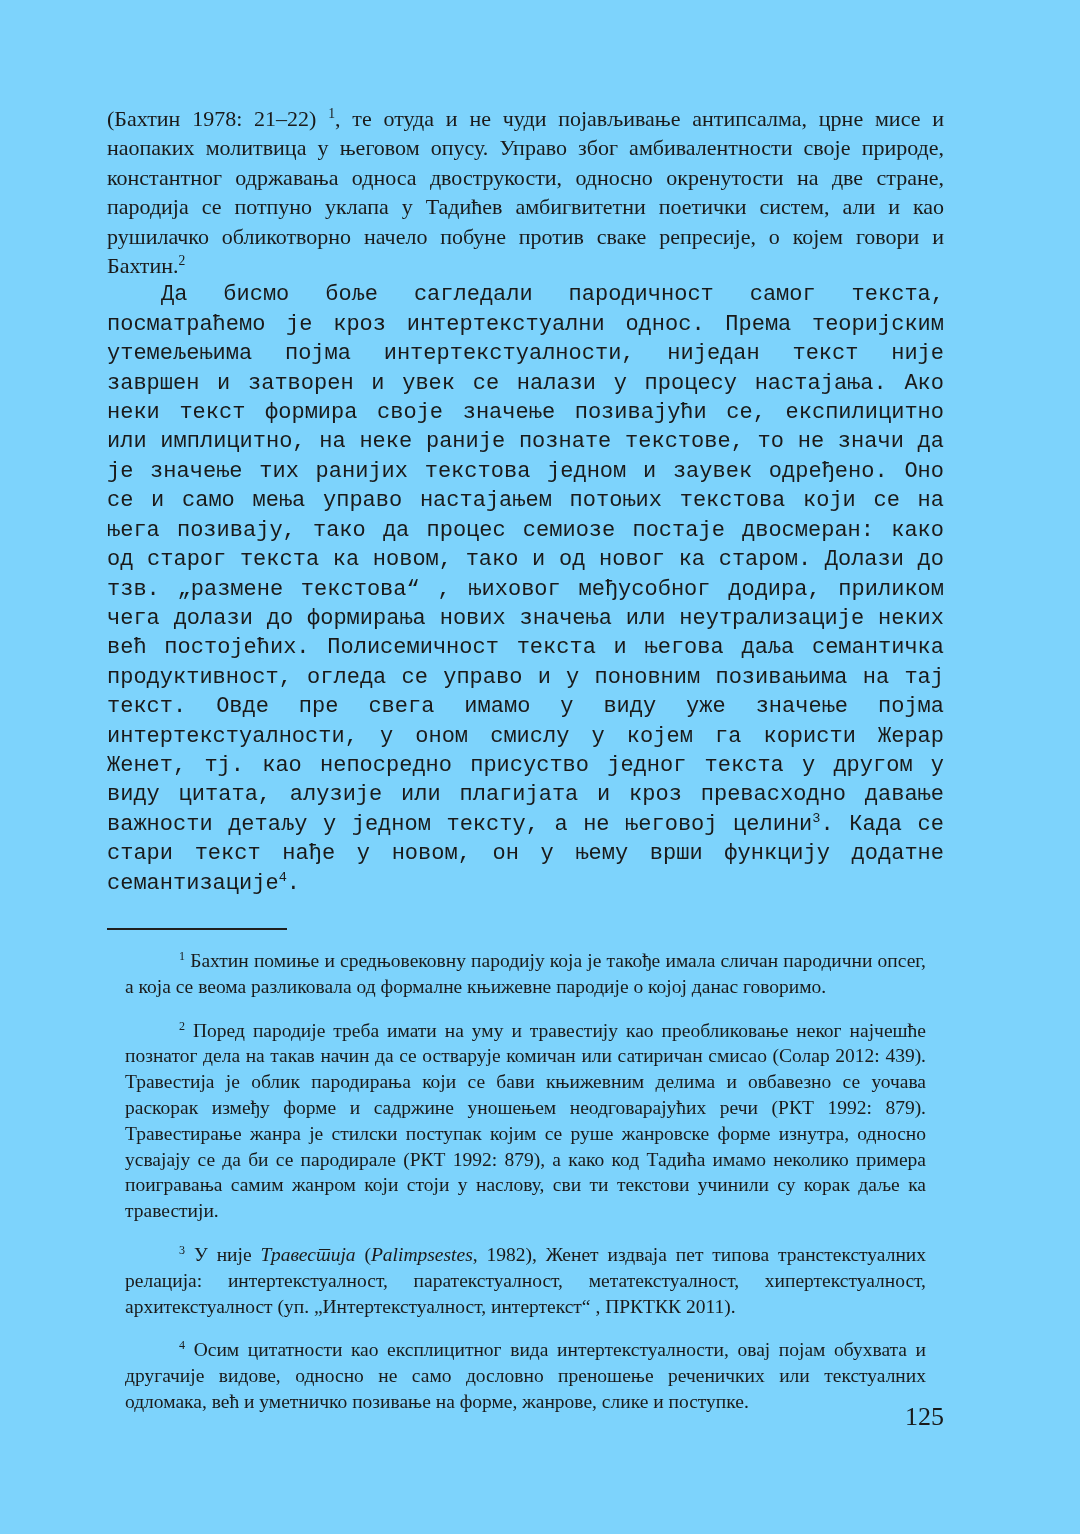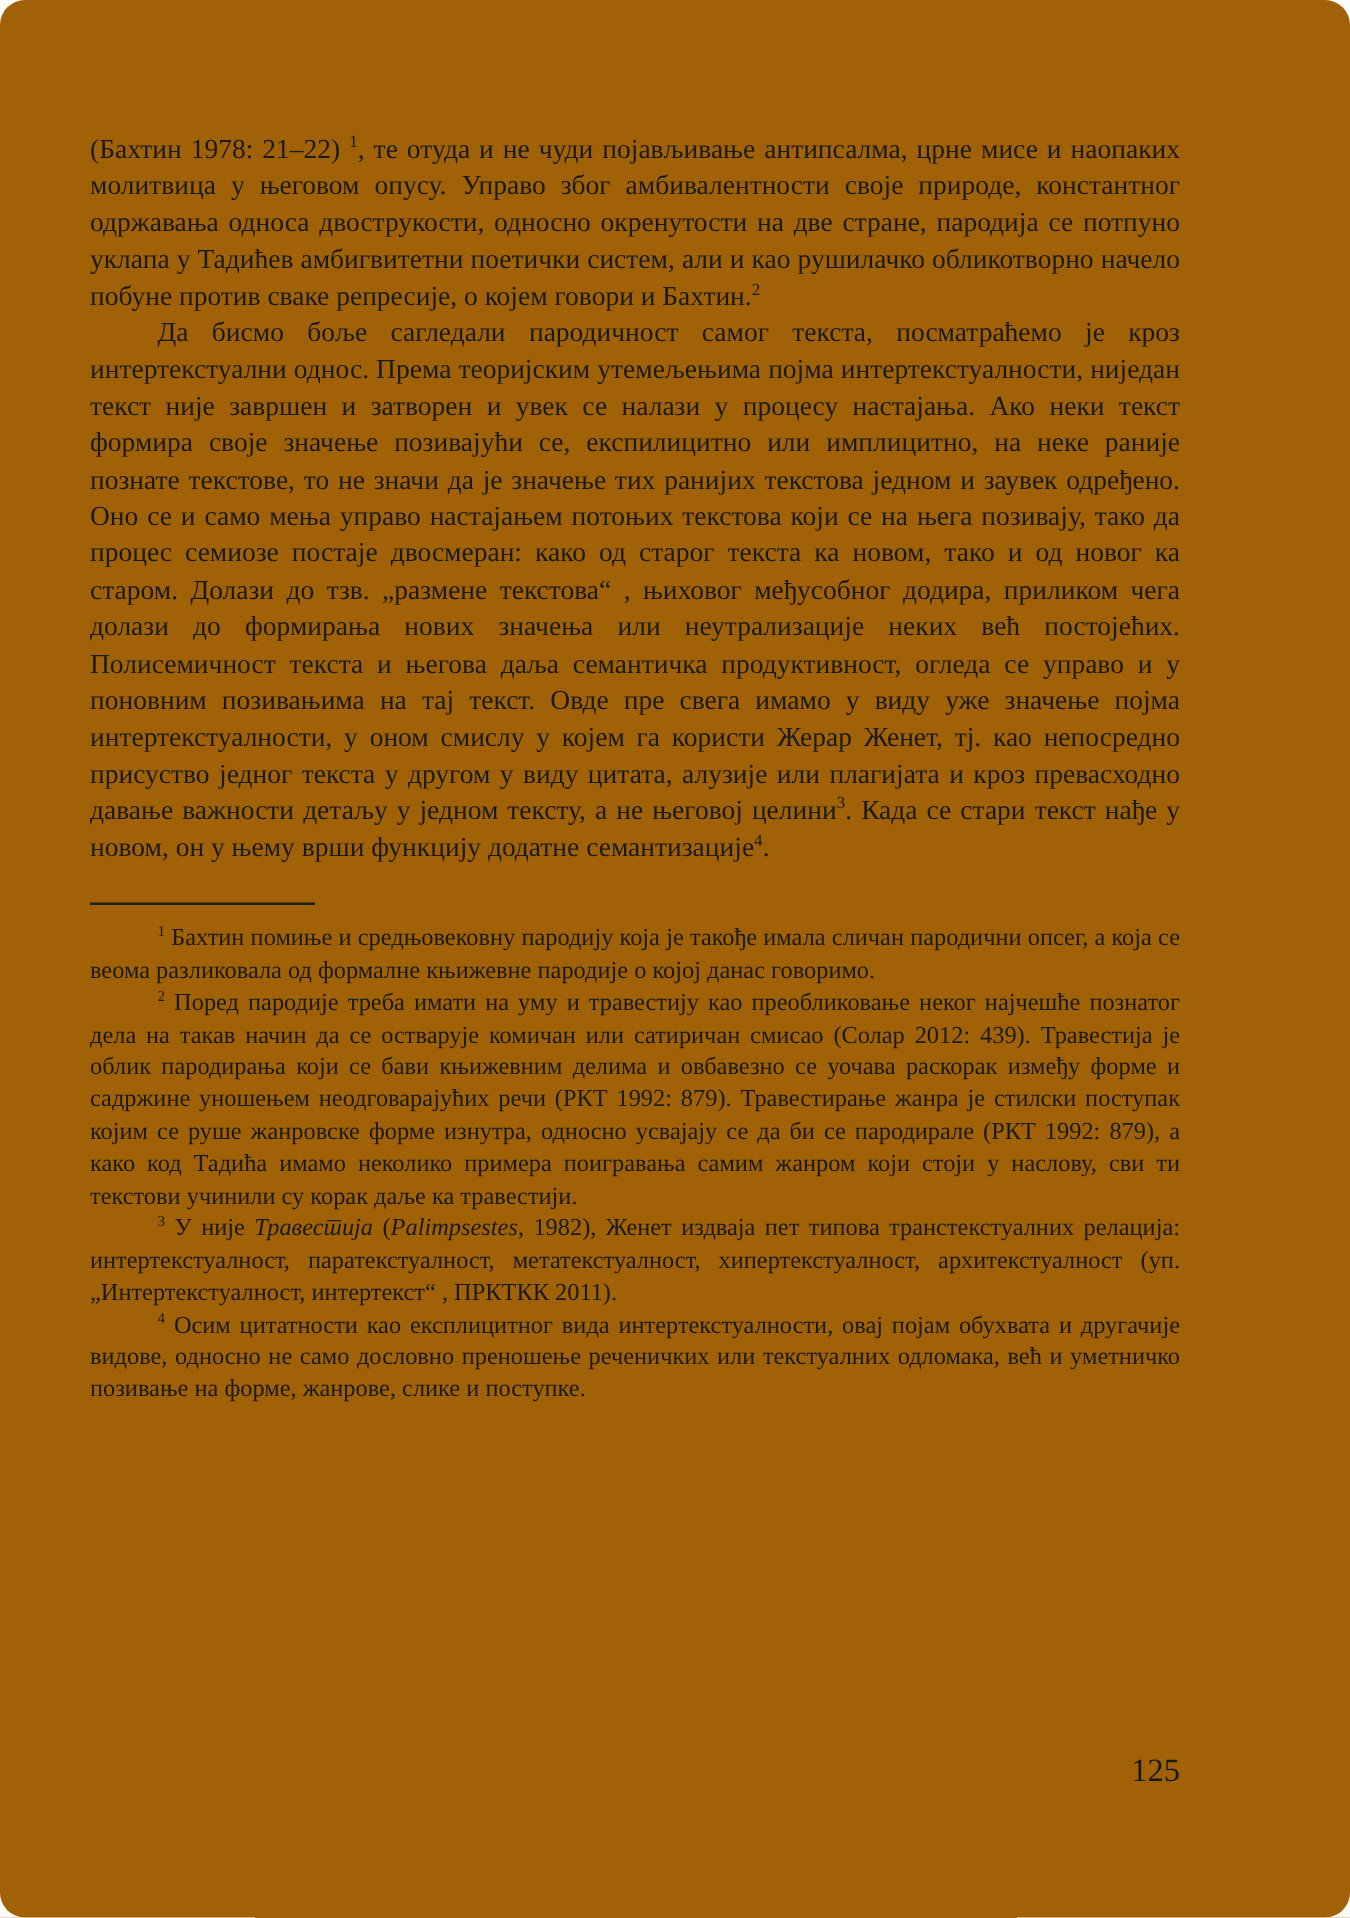--- a/index.html
+++ b/index.html
@@ -5,50 +5,50 @@
   html, body {
     margin: 0;
     padding: 0;
     background: #fbfbfa;
   }
   .page {
     position: relative;
     width: 1080px;
     height: 1534px;
     margin: 0 auto;
-    background: #a16207;
+    background: #7dd3fc;
     box-sizing: border-box;
-    padding: 104px 136px 0 72px;
+    padding: 104px 136px 0 107px;
     font-family: "Liberation Serif", "DejaVu Serif", serif;
     color: #1a1a1a;
     overflow: hidden;
-    border-radius: 20px;
   }
   .body-text p {
     margin: 0;
     font-size: 22px;
     line-height: 29.4px;
     text-align: justify;
     text-justify: inter-word;
   }
   .body-text p.indent {
     text-indent: 54px;
+    font-family: Liberation Mono, monospace;
   }
   sup {
     font-size: 0.62em;
     line-height: 0;
   }
   .footnote-sep {
     width: 180px;
     border: none;
     border-top: 2px solid #1f1f1f;
     margin: 30px 0 14px 0;
   }
   .footnotes p {
-    margin: 0;
+    margin: 18px;
     font-size: 19.5px;
     line-height: 25.8px;
     text-align: justify;
     text-justify: inter-word;
     text-indent: 54px;
   }
   .page-number {
     position: absolute;
     right: 136px;
     bottom: 102px;

